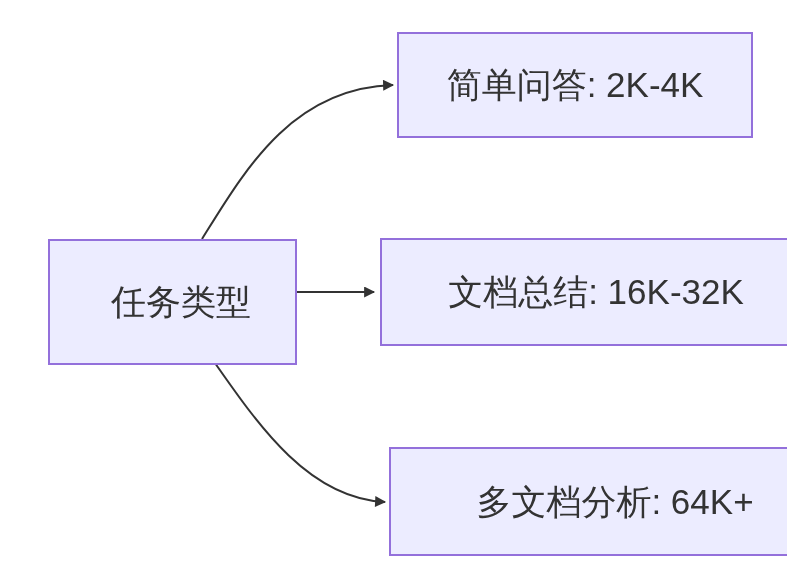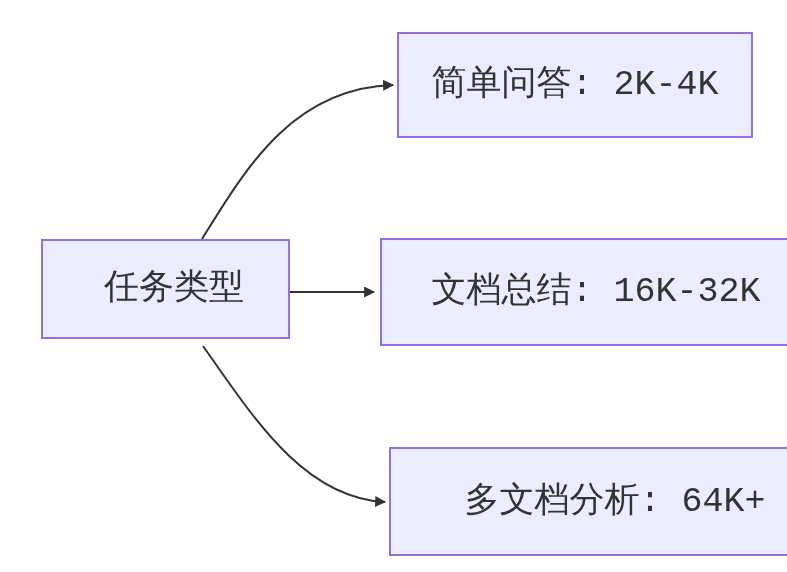--- a/index.html
+++ b/index.html
@@ -36,23 +36,22 @@
     display: flex;
     align-items: center;
     justify-content: center;
   }
   .node .label {
     color: var(--text-color);
     font-size: 35px;
     line-height: 1.2;
     white-space: nowrap;
     text-align: center;
-    font-family: Liberation Mono, monospace;
   }
-  .node-root   { left: 41px;  top: 239px; width: 249px; height: 100px; padding-left: 17px; }
+  .node-root   { left: 48px;  top: 239px; width: 249px; height: 126px; padding-left: 17px; }
   .node-top    { left: 397px; top: 32px;  width: 356px; height: 106px; }
   .node-middle { left: 380px; top: 238px; width: 432px; height: 108px; }
   .node-bottom { left: 389px; top: 447px; width: 452px; height: 109px; }
 </style>
 </head>
 <body>
 
 <div class="canvas">
 
   <svg class="edges" viewBox="0 0 787 572" xmlns="http://www.w3.org/2000/svg">

